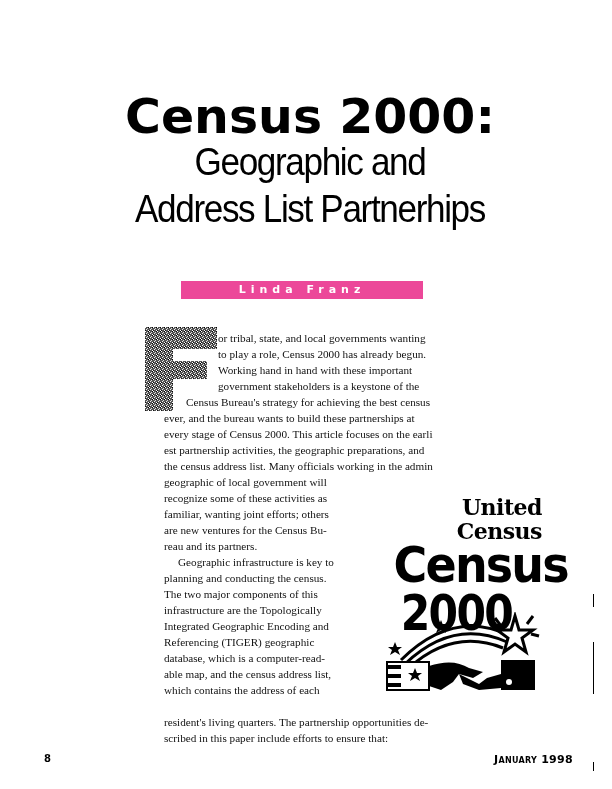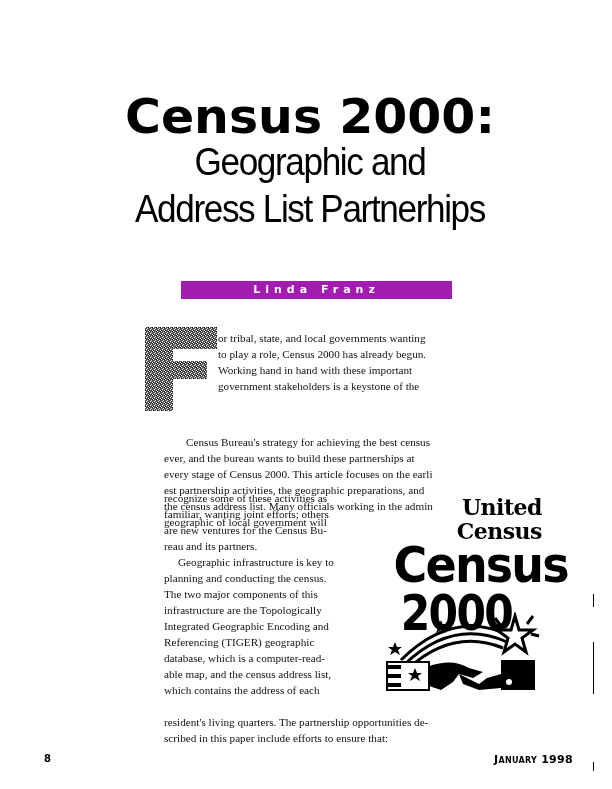--- a/index.html
+++ b/index.html
@@ -10,21 +10,21 @@
       letter-spacing: 0px; line-height: 56px; transform: scaleX(1.02);
     }
     .title-sub {
       position: absolute; left: 100px; width: 420px; text-align: center;
       font-family: "Liberation Sans", sans-serif; font-weight: normal; font-size: 39px;
       line-height: 44px; letter-spacing: -1.5px; transform: scaleX(0.9);
     }
     .title-sub.l1 { top: 140px; }
     .title-sub.l2 { top: 187px; }
     .byline-bar {
-      position: absolute; left: 181px; top: 281px; width: 271px; height: 18px; background: #a21caf;
+      position: absolute; left: 181px; top: 281px; width: 242px; height: 18px; background: #ec4899;
       color: #fff; font-family: "DejaVu Sans", sans-serif; font-weight: bold; font-size: 11px;
       letter-spacing: 5px; text-align: center; line-height: 18px;
     }
     .dropcap {
       position: absolute; left: 145px; top: 327px; width: 72px; height: 84px;
     }
     .body-text {
       font-family: "Liberation Serif", serif; font-size: 11.2px; line-height: 16px; color: #111;
       position: absolute; text-align: justify;
     }
@@ -81,21 +81,21 @@
   <path d="M0 0 H72 V22 H28 V34 H62 V52 H28 V84 H0 Z" fill="url(#noise)"></path>
 </svg>
 
 <div class="body-text col-wide">
   <span class="line">or tribal, state, and local governments wanting</span>
   <span class="line">to play a role, Census 2000 has already begun.</span>
   <span class="line">Working hand in hand with these important</span>
   <span class="line">government stakeholders is a keystone of the</span>
 </div>
 
-<div class="body-text col-main" style="top:394px;margin-top:40px;">
+<div class="body-text col-main" style="top:394px;">
   <span class="line" style="padding-left:22px">Census Bureau's strategy for achieving the best census</span>
   <span class="line">ever, and the bureau wants to build these partnerships at</span>
   <span class="line">every stage of Census 2000. This article focuses on the earli</span>
   <span class="line">est partnership activities, the geographic preparations, and</span>
   <span class="line">the census address list. Many officials working in the admin</span>
   <span class="line">geographic of local government will</span>
 </div>
 
 <div class="body-text col-narrow" style="top:490px;">
   <span class="line">recognize some of these activities as</span>

